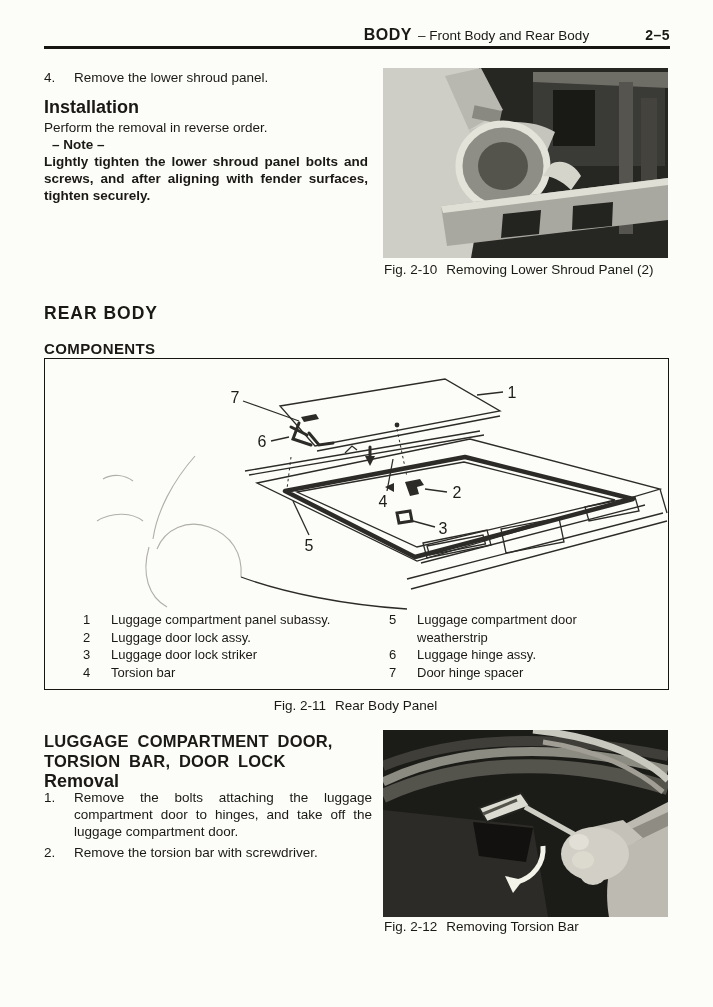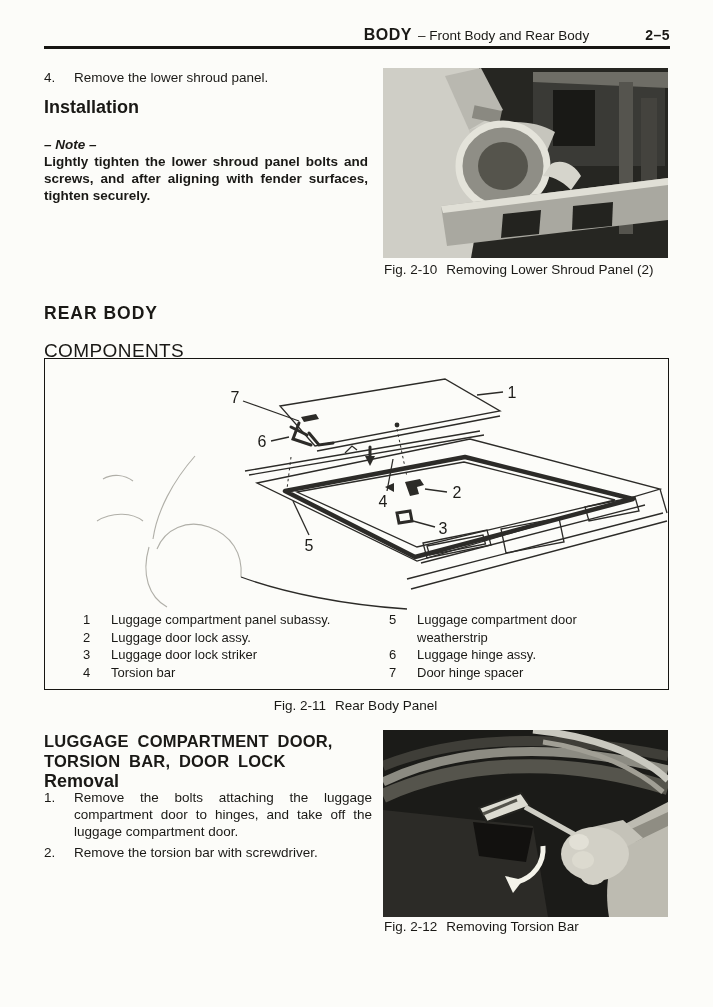--- a/index.html
+++ b/index.html
@@ -16,21 +16,21 @@
   .hdr-num{font-size:14px;font-weight:bold;margin-left:56px;letter-spacing:.5px;}
   .hdr-rule{left:44px;top:46px;width:626px;height:3px;background:#171613;}
   
   .step-row{display:flex;}
   .step-num{width:30px;flex:0 0 30px;}
   .body-txt{font-size:13.5px;line-height:17px;}
   .just{text-align:justify;}
   .bold{font-weight:bold;}
   .h-install{font-size:18px;font-weight:bold;}
   .h-rear{font-size:17.5px;font-weight:bold;letter-spacing:1px;}
-  .h-comp{font-size:19px;font-weight:normal;letter-spacing:.4px;}
+  .h-comp{font-size:15px;font-weight:bold;letter-spacing:.4px;}
   .h-lug{font-size:16.5px;font-weight:bold;line-height:20px;word-spacing:4px;letter-spacing:.2px;}
   .h-removal{font-size:18px;font-weight:bold;}
   .caption{font-size:13.5px;white-space:nowrap;}
   .caption .cap-label{margin-left:9px;}
   
   .photo{background:#1c1c19;overflow:hidden;}
   .photo svg{display:block;}
   
   .comp-box{left:44px;top:358px;width:623px;height:330px;border:1.5px solid #171613;background:#fcfcf9;}
   .parts-col{position:absolute;top:252px;font-size:13px;line-height:17.5px;}
@@ -61,21 +61,22 @@
     <span class="hdr-sub">– Front Body and Rear Body</span>
     <span class="hdr-num">2–5</span>
   </div>
   <div class="abs hdr-rule"></div>
 
   <div class="abs body-txt step-row" style="left:44px;top:69px;width:324px;">
     <span class="step-num">4.</span>
     <span>Remove the lower shroud panel.</span>
   </div>
   <div class="abs h-install" style="left:44px;top:97px;">Installation</div>
-  <div class="abs body-txt bold" style="left:44px;top:136px;font-style:italic;">– Note –</div>
+  <div class="abs body-txt" style="left:44px;top:119px;width:324px;">Perform the removal in reverse order.</div>
+  <div class="abs body-txt bold" style="left:52px;top:136px;">– Note –</div>
   <div class="abs body-txt bold just" style="left:44px;top:153px;width:324px;">Lightly tighten the lower shroud panel bolts and screws, and after aligning with fender surfaces, tighten securely.</div>
 
   <div class="abs photo" style="left:383px;top:68px;width:285px;height:190px;">
     <svg width="285" height="190" viewBox="0 0 285 190">
       <rect width="285" height="190" fill="#262622"></rect>
       <rect x="150" y="8" width="132" height="90" fill="#3a3a36"></rect>
       <path d="M150,4 L285,4 L285,20 L150,14 Z" fill="#6e6d66"></path>
       <rect x="236" y="14" width="14" height="152" fill="#55544e"></rect>
       <rect x="170" y="22" width="42" height="56" fill="#191916"></rect>
       <rect x="258" y="30" width="16" height="120" fill="#44433e"></rect>

